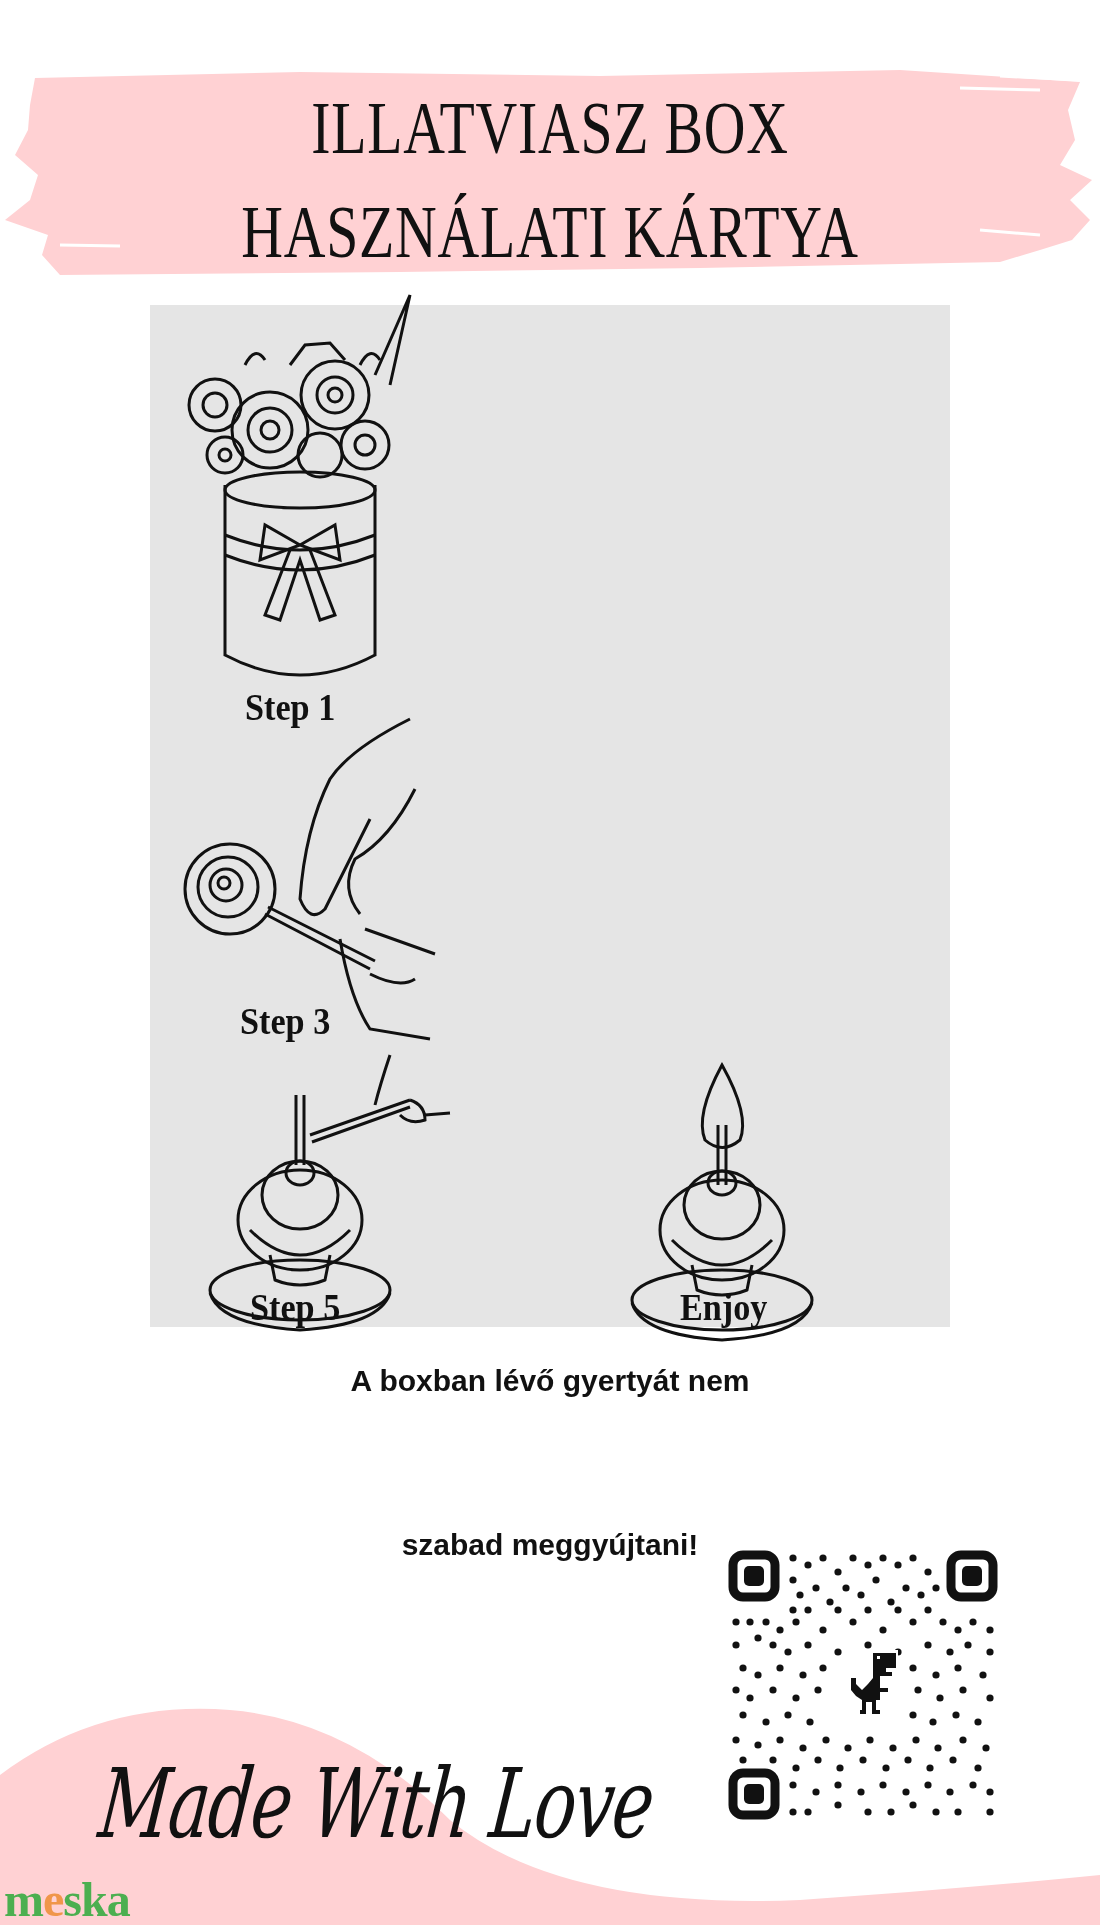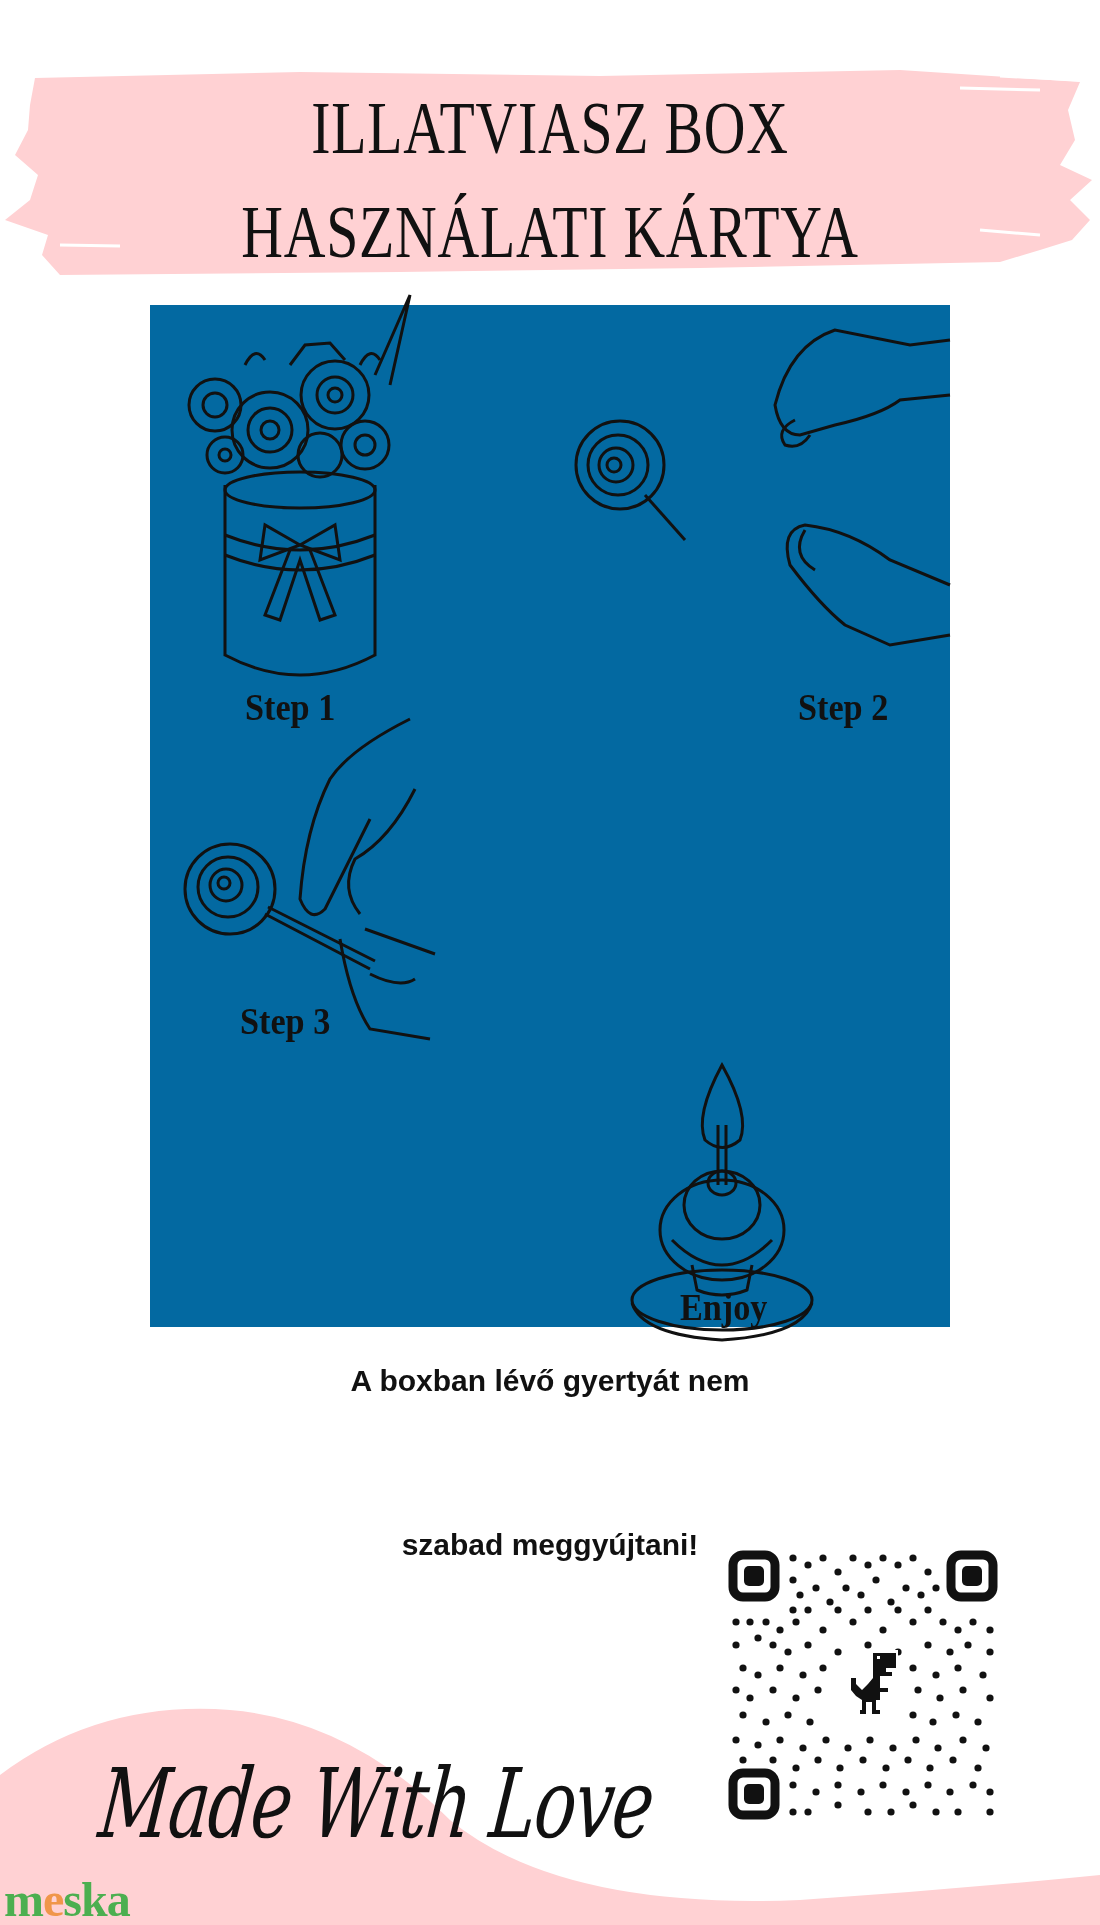--- a/index.html
+++ b/index.html
@@ -6,21 +6,21 @@
   body { width: 1100px; height: 1925px; position: relative; overflow: hidden; }
 
   .brush { position: absolute; left: 0; top: 70px; width: 1100px; height: 210px; }
   .title { position: absolute; left: 0; width: 1100px; text-align: center;
            font-family: "Liberation Serif", "DejaVu Serif", serif; color: #111;
            letter-spacing: 1px; transform: scaleX(0.78); transform-origin: center; }
   .title.l1 { top: 86px; font-size: 74px; }
   .title.l2 { top: 190px; font-size: 74px; }
 
   .panel { position: absolute; left: 150px; top: 305px; width: 800px; height: 1022px;
-           background: #0369a1; }
+           background: #e5e5e5; }
   .cell { position: absolute; }
   .cell svg { position: absolute; left: 0; top: 0; overflow: visible; }
   .step-label { position: absolute; font-family: "Liberation Serif", "DejaVu Serif", serif;
                 font-weight: bold; font-size: 38px; color: #111; white-space: nowrap;
                 transform: scaleX(0.9); transform-origin: left; }
 
   .warning { position: absolute; left: 0; width: 1100px; text-align: center;
              font-family: "Liberation Sans", "DejaVu Sans", sans-serif; font-weight: bold;
              font-size: 30px; color: #111; }
   .warning.w1 { top: 1364px; }
@@ -66,51 +66,52 @@
         <circle cx="195" cy="120" r="10"></circle>
       <circle cx="150" cy="130" r="22"></circle>
       <circle cx="55" cy="130" r="18"></circle>
         <circle cx="55" cy="130" r="6"></circle>
       <path d="M120 40 L135 20 L160 18 L175 35 M205 50 L240 -30 L220 60"></path>
       <path d="M75 40 Q85 20 95 35 M190 40 Q200 20 210 35"></path>
     </svg>
     <div class="step-label" style="left:75px;top:360px;">Step 1</div>
   </div>
 
-  <div class="cell" style="left:400px;top:20px;width:400px;height:400px;">
-    <svg width="400" height="400" fill="none" stroke="#111" stroke-width="3">
-      <circle cx="70" cy="140" r="44"></circle>
-        <circle cx="68" cy="140" r="30"></circle>
-        <circle cx="66" cy="140" r="17"></circle>
-        <circle cx="64" cy="140" r="7"></circle>
-      <path d="M95 170 L135 215"></path>
-      <path d="M400 15 L360 20 L285 5 Q240 20 225 80 Q230 110 250 110 L285 100 Q330 90 350 75 L400 70"></path>
-      <path d="M245 95 Q225 105 235 120 Q250 125 260 110"></path>
-      <path d="M400 260 L340 235 Q300 205 255 200 Q230 205 240 240 Q270 280 295 300 L340 320 L400 310"></path>
-      <path d="M255 205 Q240 230 265 245"></path>
-    </svg>
-    <div class="step-label" style="left:248px;top:360px;">Step 2</div>
-  </div>
 
   <div class="cell" style="left:20px;top:434px;width:320px;height:320px;">
     <svg width="320" height="320" fill="none" stroke="#111" stroke-width="3">
       <circle cx="60" cy="150" r="45"></circle>
         <circle cx="58" cy="148" r="30"></circle>
         <circle cx="56" cy="146" r="16"></circle>
         <circle cx="54" cy="144" r="6"></circle>
       <path d="M95 175 L200 230 M98 168 L205 222"></path>
       <path d="M240 -20 Q180 10 160 40 Q135 90 130 160 Q140 185 155 170 L200 80"></path>
       <path d="M245 50 Q220 100 185 120 Q170 150 190 175"></path>
       <path d="M170 200 Q180 260 200 290 L260 300"></path>
       <path d="M195 190 L265 215 M200 235 Q230 250 245 240"></path>
     </svg>
     <div class="step-label" style="left:70px;top:260px;">Step 3</div>
   </div>
 
 
+  <div class="cell" style="left:60px;top:740px;width:300px;height:290px;">
+    <svg width="300" height="290" fill="none" stroke="#111" stroke-width="3">
+      <path d="M86 50 L86 120 M94 50 L94 120"></path>
+      <path d="M100 90 L200 55 M102 97 L200 62"></path>
+      <path d="M180 10 Q170 40 165 60 M200 55 Q215 60 215 75 Q200 80 190 70 M215 70 L240 68"></path>
+      <ellipse cx="90" cy="175" rx="62" ry="50"></ellipse>
+      <ellipse cx="90" cy="150" rx="38" ry="34"></ellipse>
+      <ellipse cx="90" cy="128" rx="14" ry="12"></ellipse>
+      <path d="M40 185 Q90 235 140 185"></path>
+      <path d="M60 210 L65 235 Q90 245 115 235 L120 210"></path>
+      <ellipse cx="90" cy="245" rx="90" ry="30"></ellipse>
+      <path d="M0 248 Q10 280 90 285 Q170 280 180 248"></path>
+    </svg>
+    <div class="step-label" style="left:40px;top:240px;">Step 5</div>
+  </div>
 
   <div class="cell" style="left:440px;top:750px;width:260px;height:290px;">
     <svg width="260" height="290" fill="none" stroke="#111" stroke-width="3">
       <path d="M132 10 Q105 60 115 85 Q132 100 150 85 Q160 60 132 10 Z"></path>
       <path d="M128 70 L128 130 M136 70 L136 130"></path>
       <ellipse cx="132" cy="175" rx="62" ry="50"></ellipse>
       <ellipse cx="132" cy="150" rx="38" ry="34"></ellipse>
       <ellipse cx="132" cy="128" rx="14" ry="12"></ellipse>
       <path d="M82 185 Q132 235 182 185"></path>
       <path d="M102 210 L107 235 Q132 245 157 235 L162 210"></path>

